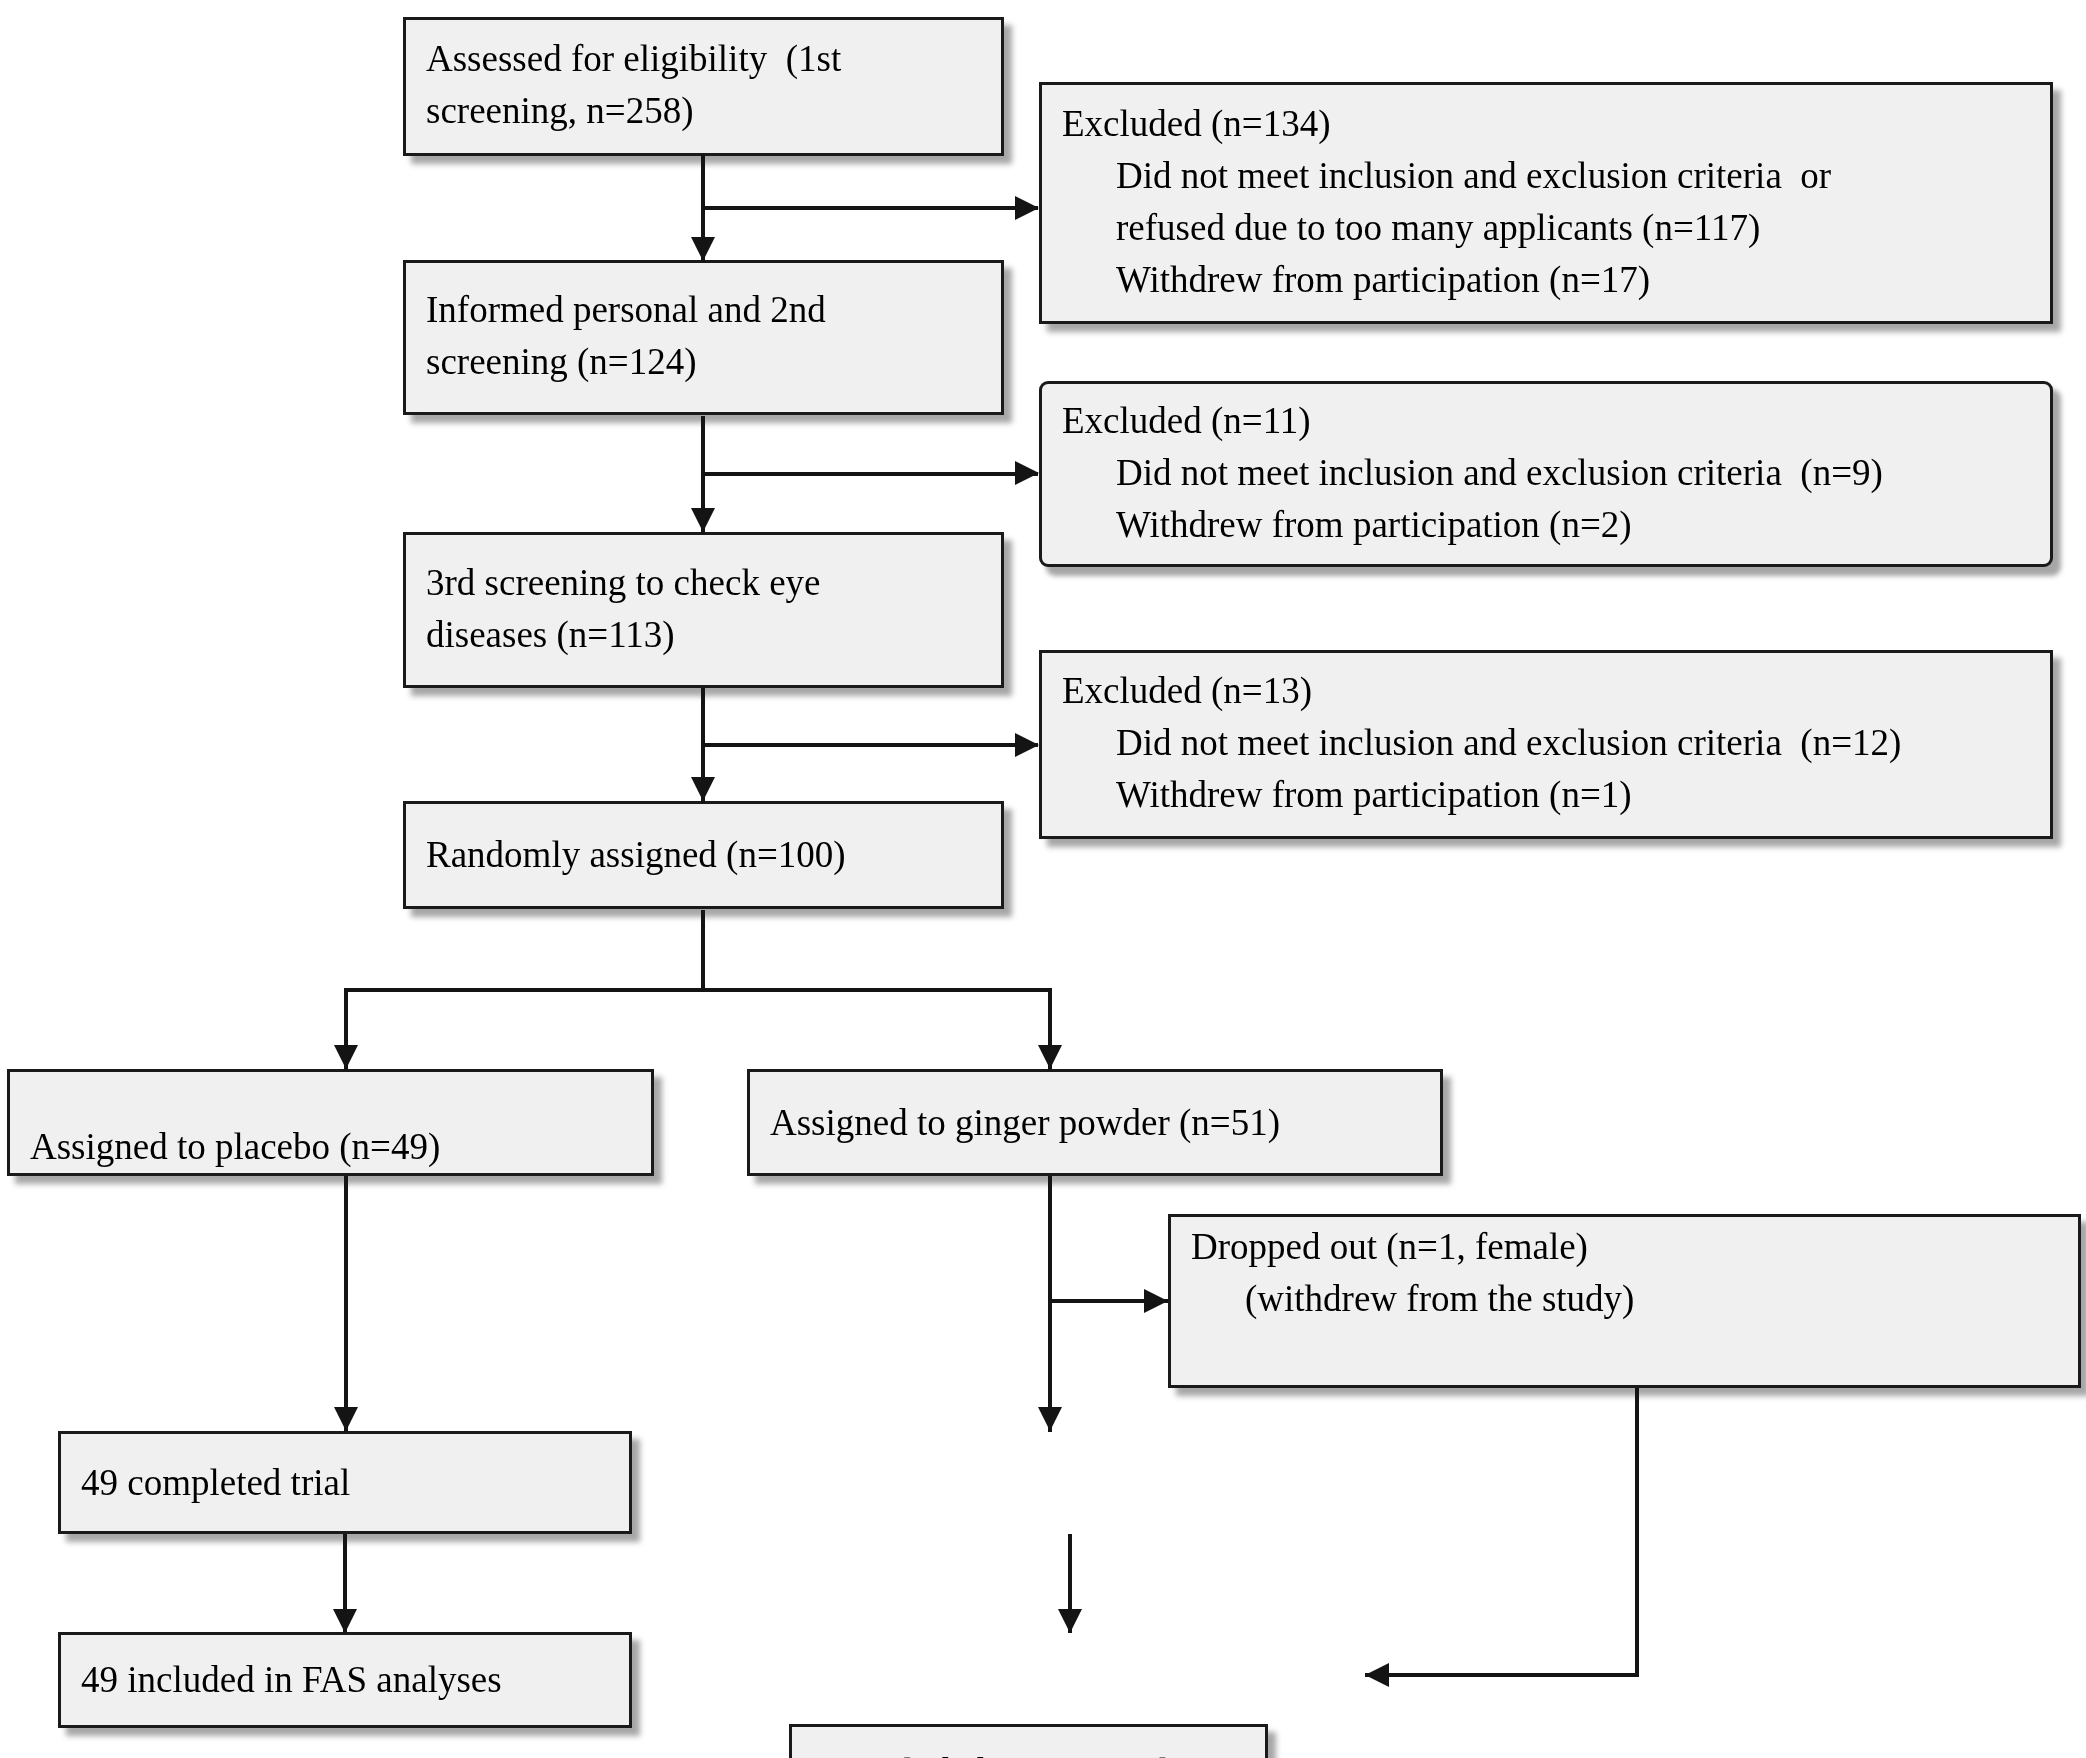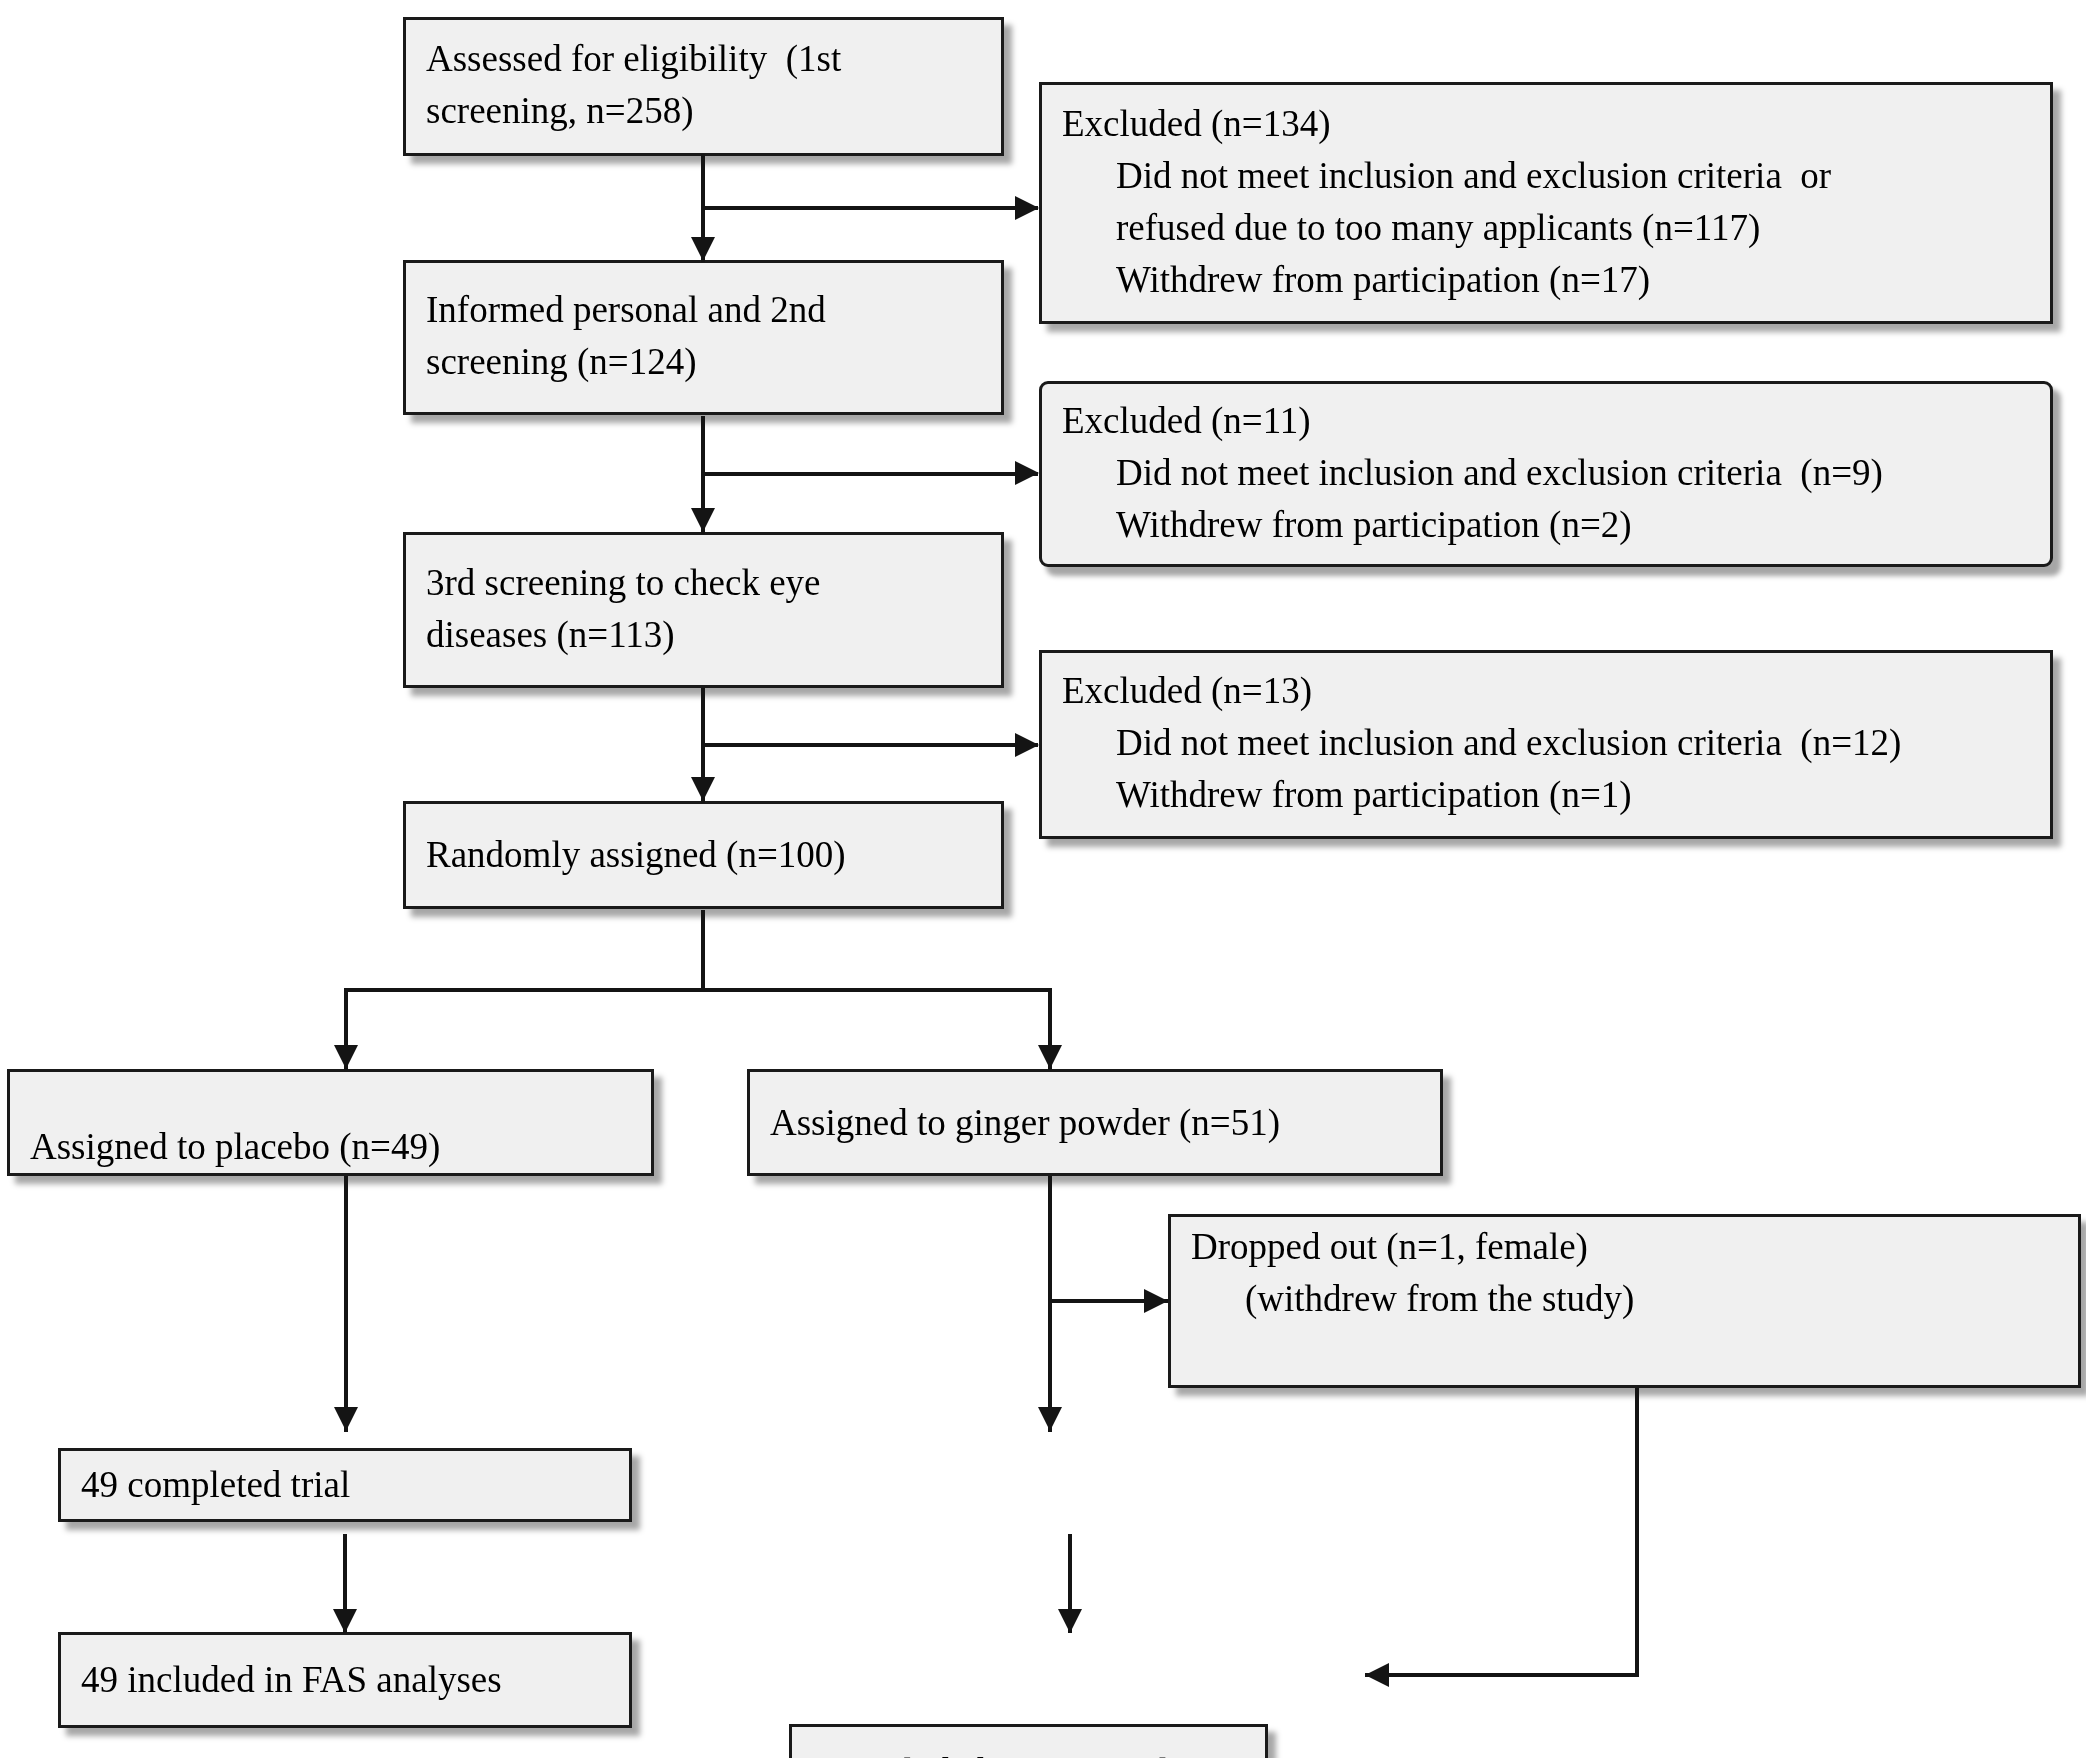--- a/index.html
+++ b/index.html
@@ -101,21 +101,21 @@
 
   <div class="box center" style="left:747px; top:1069px; width:696px; height:107px;">
     <div class="ln">Assigned to ginger powder (n=51)</div>
   </div>
 
   <div class="box" style="left:1168px; top:1214px; width:913px; height:174px; padding-top:4.4px;">
     <div class="ln">Dropped out (n=1, female)</div>
     <div class="ln ind">(withdrew from the study)</div>
   </div>
 
-  <div class="box center" style="left:58px; top:1431px; width:574px; height:74px;margin-top:17px;">
+  <div class="box center" style="left:58px; top:1431px; width:574px; height:103px;">
     <div class="ln">49 completed trial</div>
   </div>
 
 
   <div class="box center" style="left:58px; top:1632px; width:574px; height:96px;">
     <div class="ln">49 included in FAS analyses</div>
   </div>
 
   <div class="box center" style="left:789px; top:1724px; width:479px; height:96px;">
     <div class="ln">51 included in FAS analyses</div>

